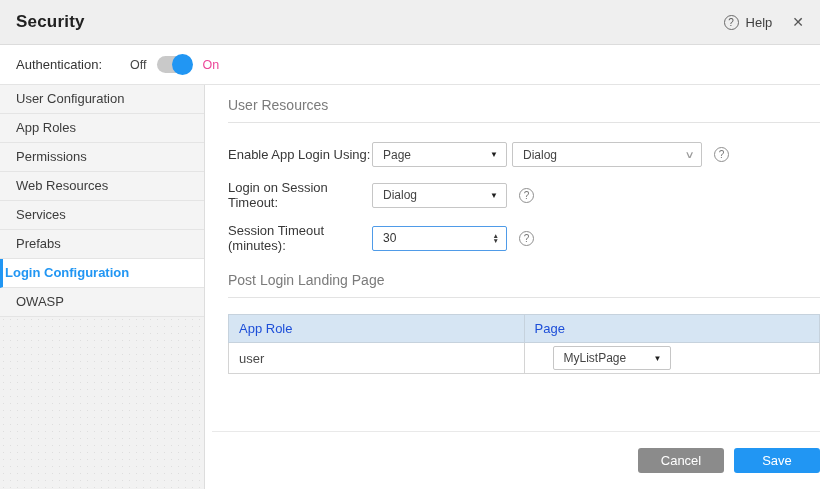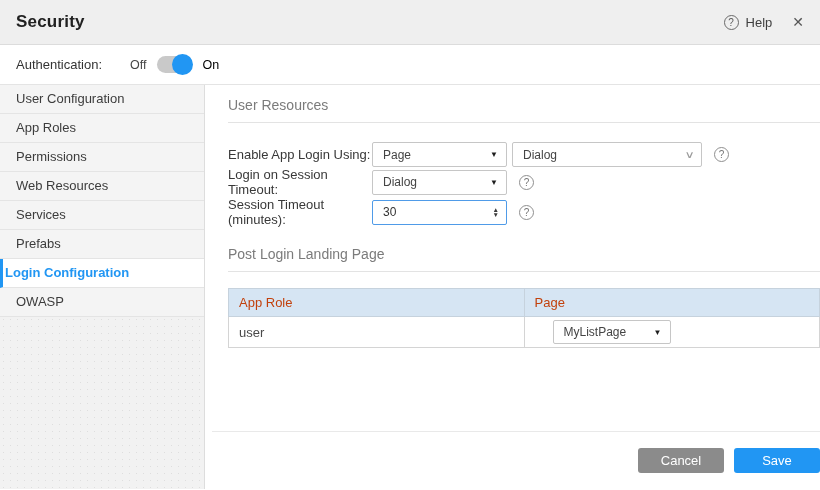--- a/index.html
+++ b/index.html
@@ -14,42 +14,42 @@
   .help-circle { width:15px; height:15px; border:1.5px solid #6a6a6a; border-radius:50%;
                  font-size:10px; display:flex; align-items:center; justify-content:center;
                  color:#5a5a5a; margin-right:7px; }
   .help-label { font-size:13px; color:#3f3f3f; }
   .close-x { font-size:14px; color:#555; margin-left:20px; cursor:pointer; }
 
   
   .auth-row { height:40px; border-bottom:1px solid #e4e4e4; display:flex; align-items:center; padding:0 16px; }
   .auth-label { font-size:13px; color:#333; margin-right:28px; }
   .tg-off { font-size:12.5px; color:#454545; margin-right:11px; }
-  .tg-on  { font-size:12.5px; color:#000000; margin-left:11px; }
+  .tg-on  { font-size:12.5px; color:#ec4899; margin-left:11px; }
   .toggle { width:34px; height:17px; background:#c9c9c9; border-radius:9px; position:relative; cursor:pointer; }
   .toggle .knob { width:21px; height:21px; border-radius:50%; background:#2196f3;
                   position:absolute; right:-2px; top:-2px; }
 
   
   .page-body { display:flex; height:404px;gap:7px; }
   .sidebar { width:205px; flex-shrink:0; border-right:1px solid #ddd;
              background-color:#f2f2f2;
              background-image:radial-gradient(#dedede 0.8px, transparent 0.9px);
              background-size:7px 7px; }
   .side-item { height:29px; line-height:28px; padding-left:16px; font-size:13px; color:#3c3c3c;
                background:#f4f4f4; border-bottom:1px solid #e4e4e4; cursor:pointer; }
   .side-item.active { background:#fff; color:#2196f3; font-weight:bold;
                       padding-left:2px; border-left:3px solid #2196f3; }
 
   .content { flex:1; position:relative; padding:12px 10px 0 16px; }
   .section-h { font-size:14px; font-weight:400; color:#7b7b7b; margin-bottom:9px; }
   .rule { border:none; border-top:1px solid #e3e3e3; }
 
   
-  .form-row { display:flex; align-items:center; }
+  .form-row { display:flex; align-items:center; margin-top:13px; }
   .form-row.first { margin-top:19px; }
   .flabel { width:144px; font-size:13px; color:#383838; flex-shrink:0; }
   .sel { height:25px; border:1px solid #c6c6c6; border-radius:2px; background:#fff;
          display:flex; align-items:center; justify-content:space-between;
          padding:0 8px 0 10px; font-size:12px; color:#444; cursor:pointer; }
   .sel .arr { font-size:8px; color:#1e1e1e; }
   .sel .chev { font-size:10px; color:#9b9b9b; transform:scaleX(1.4); }
   .w-type { width:135px; flex-shrink:0; }
   .w-page { width:190px; margin-left:5px; flex-shrink:0; }
   .num-input { width:135px; height:25px; border:1px solid #4f9be8; border-radius:2px;
@@ -58,21 +58,21 @@
   .spinner { display:flex; flex-direction:column; line-height:5.5px; font-size:6.5px; color:#3a3a3a; cursor:pointer; }
   .help-icon { width:15px; height:15px; border:1.5px solid #8f8f8f; border-radius:50%;
                font-size:10px; display:flex; align-items:center; justify-content:center;
                color:#777; margin-left:12px; flex-shrink:0; cursor:pointer; }
   .section-h.second { margin-top:19px; }
 
   
   .role-table { border-collapse:collapse; width:592px; margin-top:16px; font-size:13px;
                 border:1px solid #c9c9c9; }
   .role-table th { background:#d6e5f3; height:28px; text-align:left; padding-left:10px;
-                   font-weight:500; color:#c2410c; border:1px solid #c6d2dd; }
+                   font-weight:500; color:#1d4ed8; border:1px solid #c6d2dd; }
   .role-table td { border:1px solid #d4d4d4; padding-left:10px; color:#4a4a4a; }
   .role-table tr.row-odd td { background:#f2f2f2; height:30px; }
   .role-table tr.row-even td { background:#fff; height:31px; }
   .cell-sel { width:118px; height:24px; margin:3px 0 3px 18px; font-size:12px; }
 
   
   .footer { position:absolute; left:0; right:0; bottom:0; height:58px;
             border-top:1px solid #e9e9e9; display:flex; align-items:center;
             justify-content:flex-end; padding-right:10px; }
   .btn { width:86px; height:25px; border:none; border-radius:3px; color:#fff; font-size:13px;

